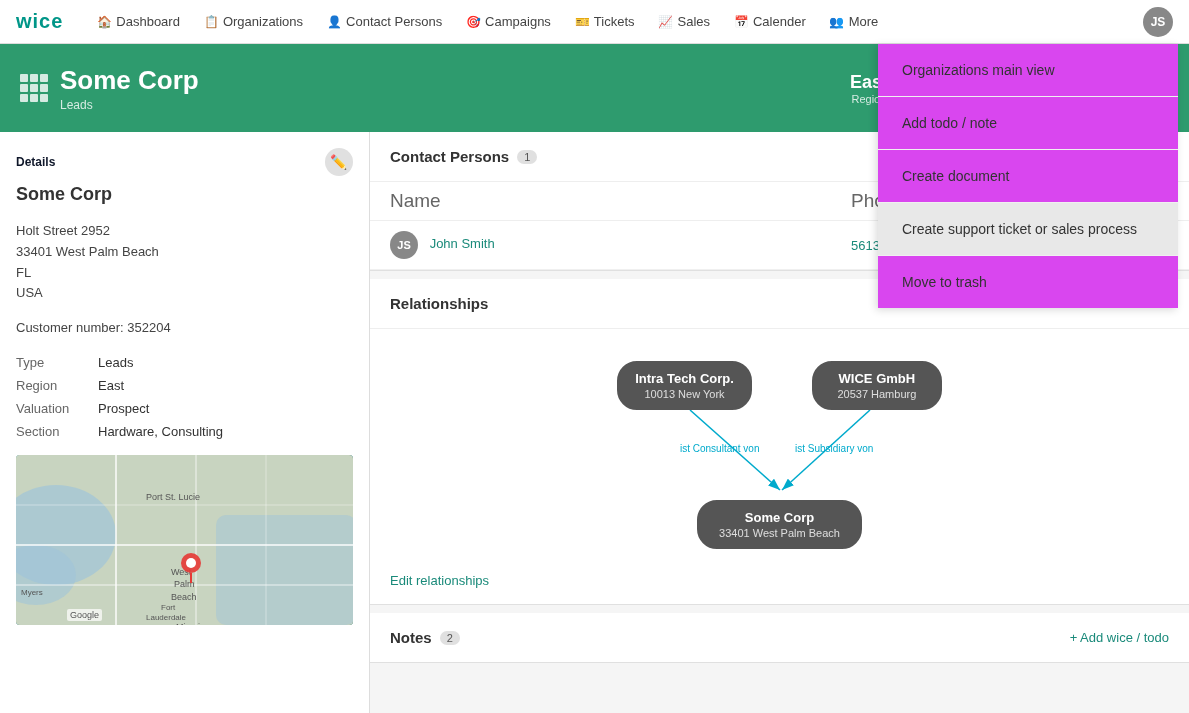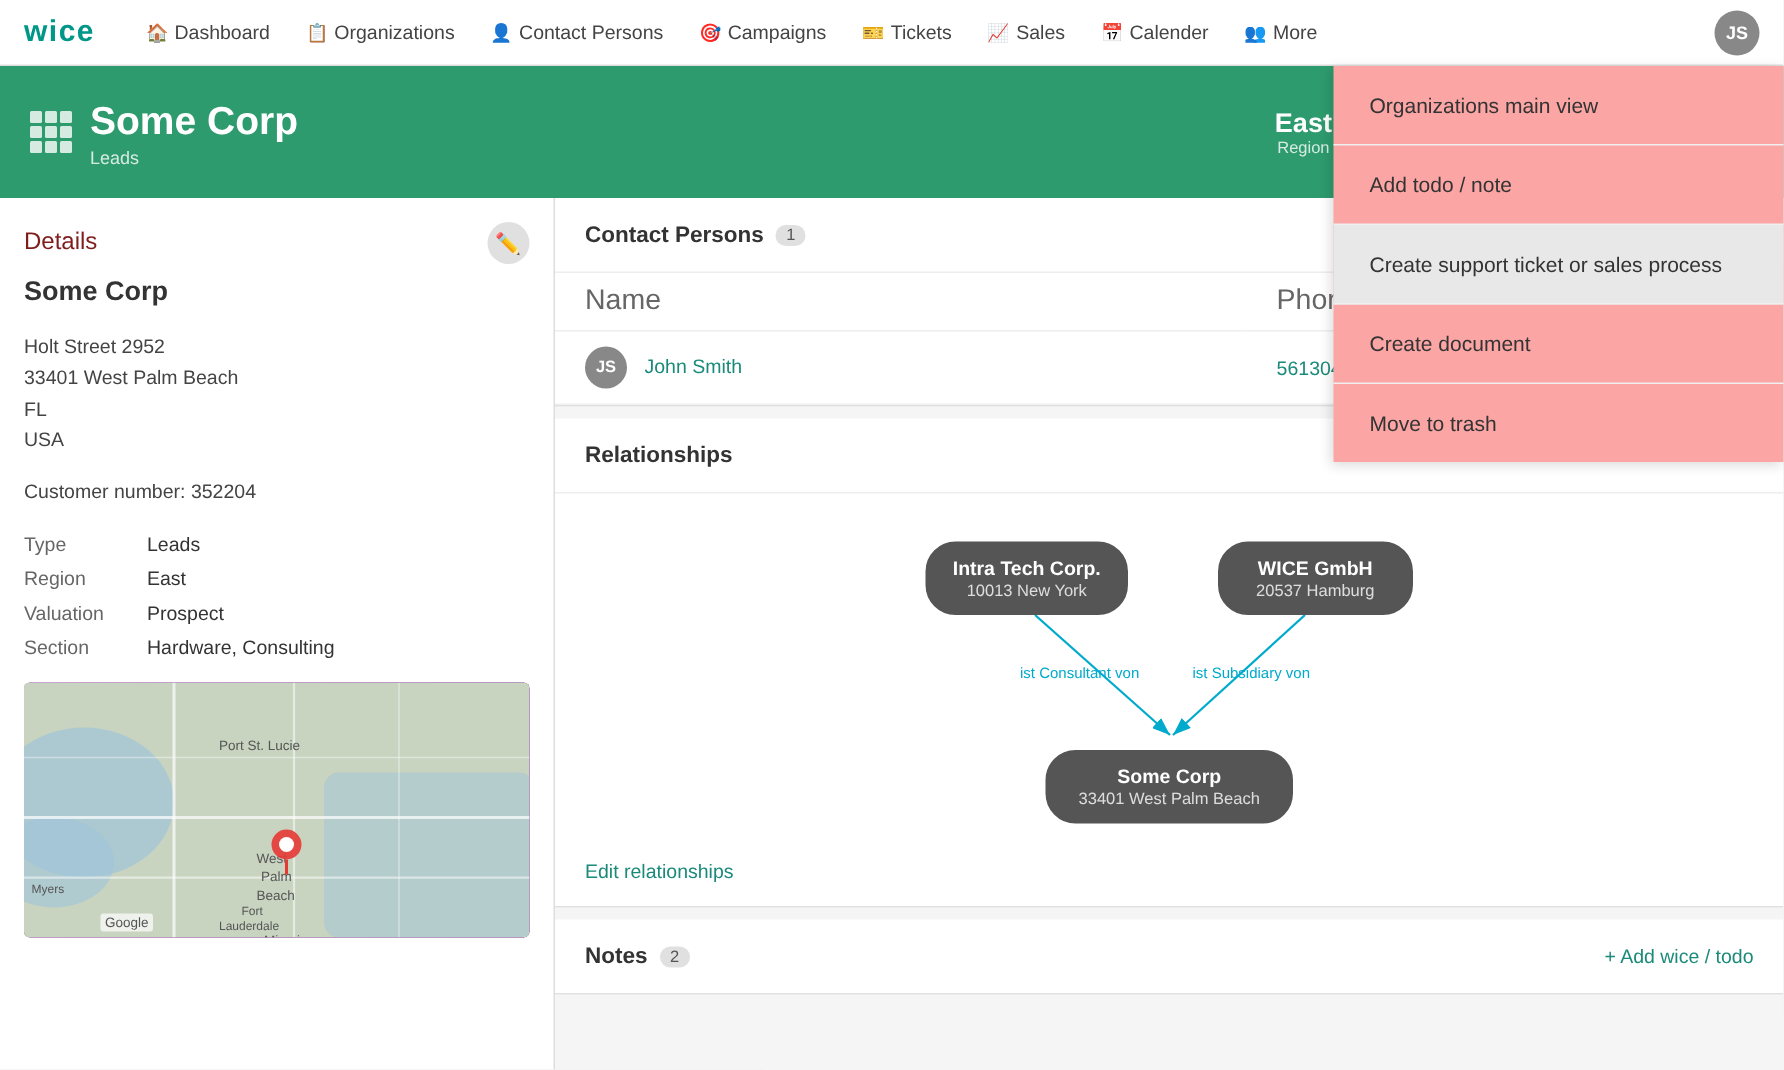--- a/index.html
+++ b/index.html
@@ -114,23 +114,23 @@
       overflow-y: auto;
       flex-shrink: 0;
     }
     .details-header {
       display: flex;
       align-items: center;
       justify-content: space-between;
       padding: 16px 16px 8px;
     }
     .details-title {
-      font-size: 16px;
-      color: #7f1d1d;
-      font-weight: normal;
+      font-size: 12px;
+      color: #0f172a;
+      font-weight: bold;
     }
     .edit-btn {
       width: 28px; height: 28px;
       border-radius: 50%;
       background: #e0e0e0;
       border: none;
       cursor: pointer;
       display: flex; align-items: center; justify-content: center;
       color: #555;
       font-size: 14px;
@@ -159,21 +159,21 @@
       color: #666;
       width: 70px;
       flex-shrink: 0;
     }
     .detail-value {
       color: #333;
     }
     .map-container {
       margin: 12px 16px 0;
       height: 170px;
-      background: #a21caf;
+      background: #0369a1;
       border-radius: 4px;
       overflow: hidden;
       position: relative;
     }
     .map-placeholder {
       width: 100%; height: 100%;
       background: linear-gradient(135deg, #b8d4b8 0%, #90b090 30%, #6a9a7a 60%, #5a8a6a 100%);
       display: flex; align-items: center; justify-content: center;
       position: relative;
     }
@@ -314,23 +314,23 @@
       cursor: pointer;
       font-size: 13px;
       background: none;
       border: none;
     }
 
     
     .dropdown-overlay {
       position: fixed;
       top: 44px;
-      right: 0;
+      right: 11px;
       width: 300px;
-      background: #fca5a5;
+      background: #d946ef;
       box-shadow: -2px 2px 8px rgba(0,0,0,0.15);
       z-index: 1000;
     }
     .dropdown-item {
       padding: 18px 24px;
       font-size: 14px;
       color: #333;
       cursor: pointer;
       border-bottom: 1px solid #f0f0f0;
     }
@@ -564,16 +564,16 @@
         <button class="add-note-btn">+ Add wice / todo</button>
       </div>
     </div>
 
   </div>
 </div>
 
 <div class="dropdown-overlay">
   <div class="dropdown-item">Organizations main view</div>
   <div class="dropdown-item">Add todo / note</div>
+  <div class="dropdown-item">Create document</div>
   <div class="dropdown-item active">Create support ticket or sales process</div>
-  <div class="dropdown-item">Create document</div>
   <div class="dropdown-item">Move to trash</div>
 </div>
 
 </body></html>

